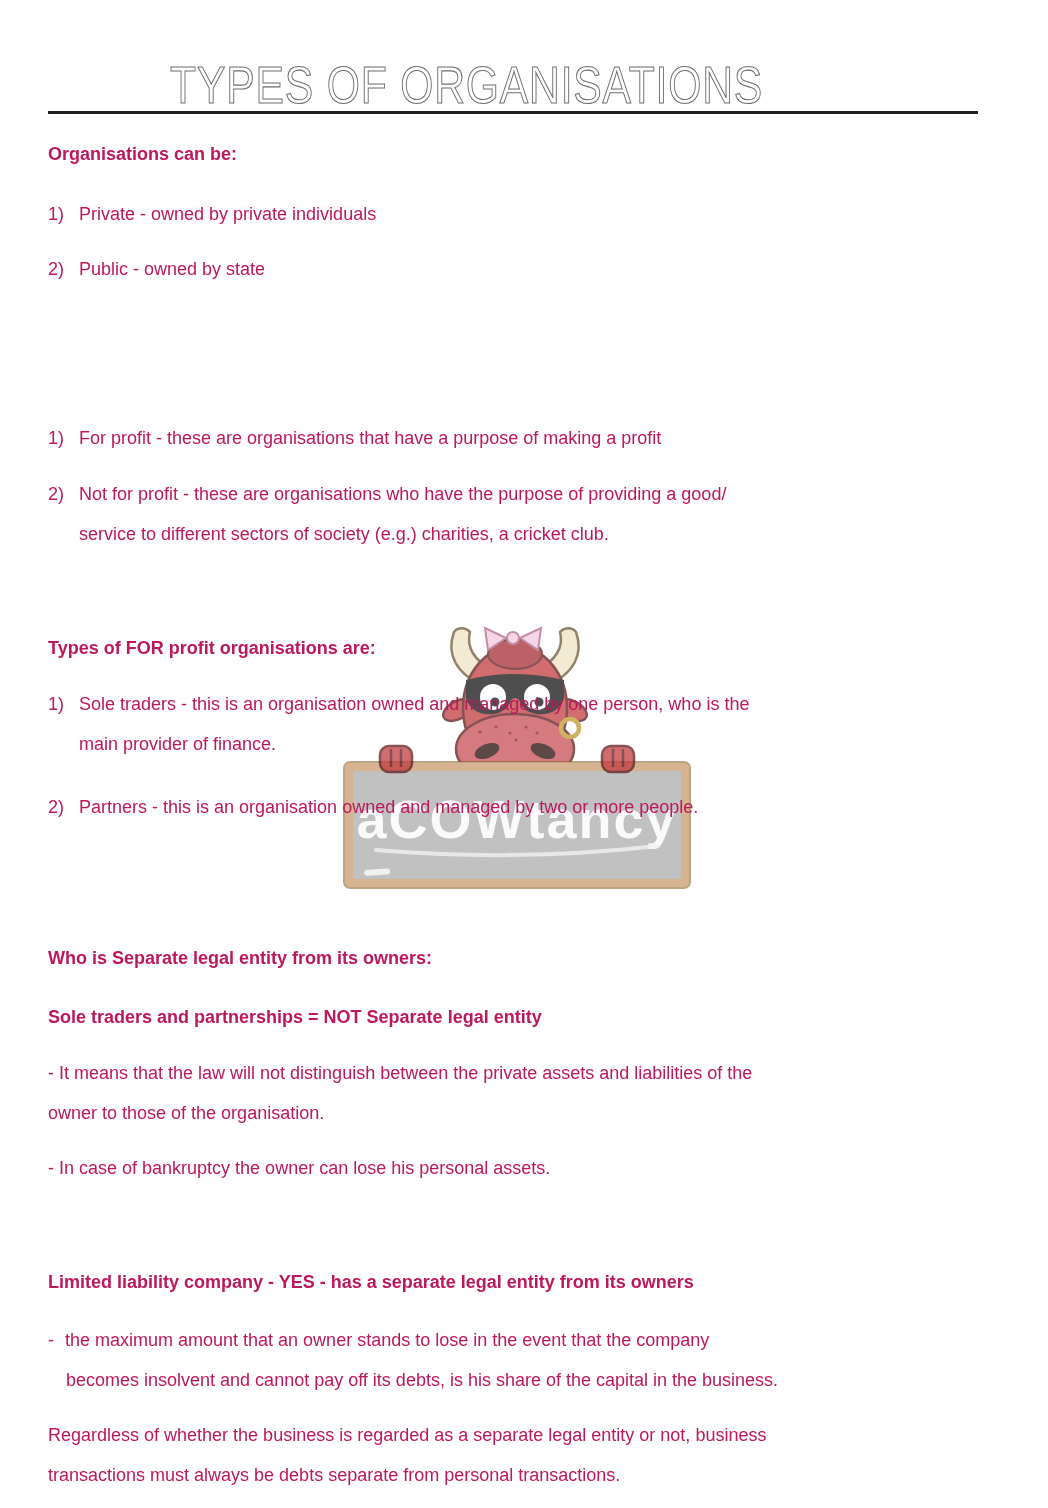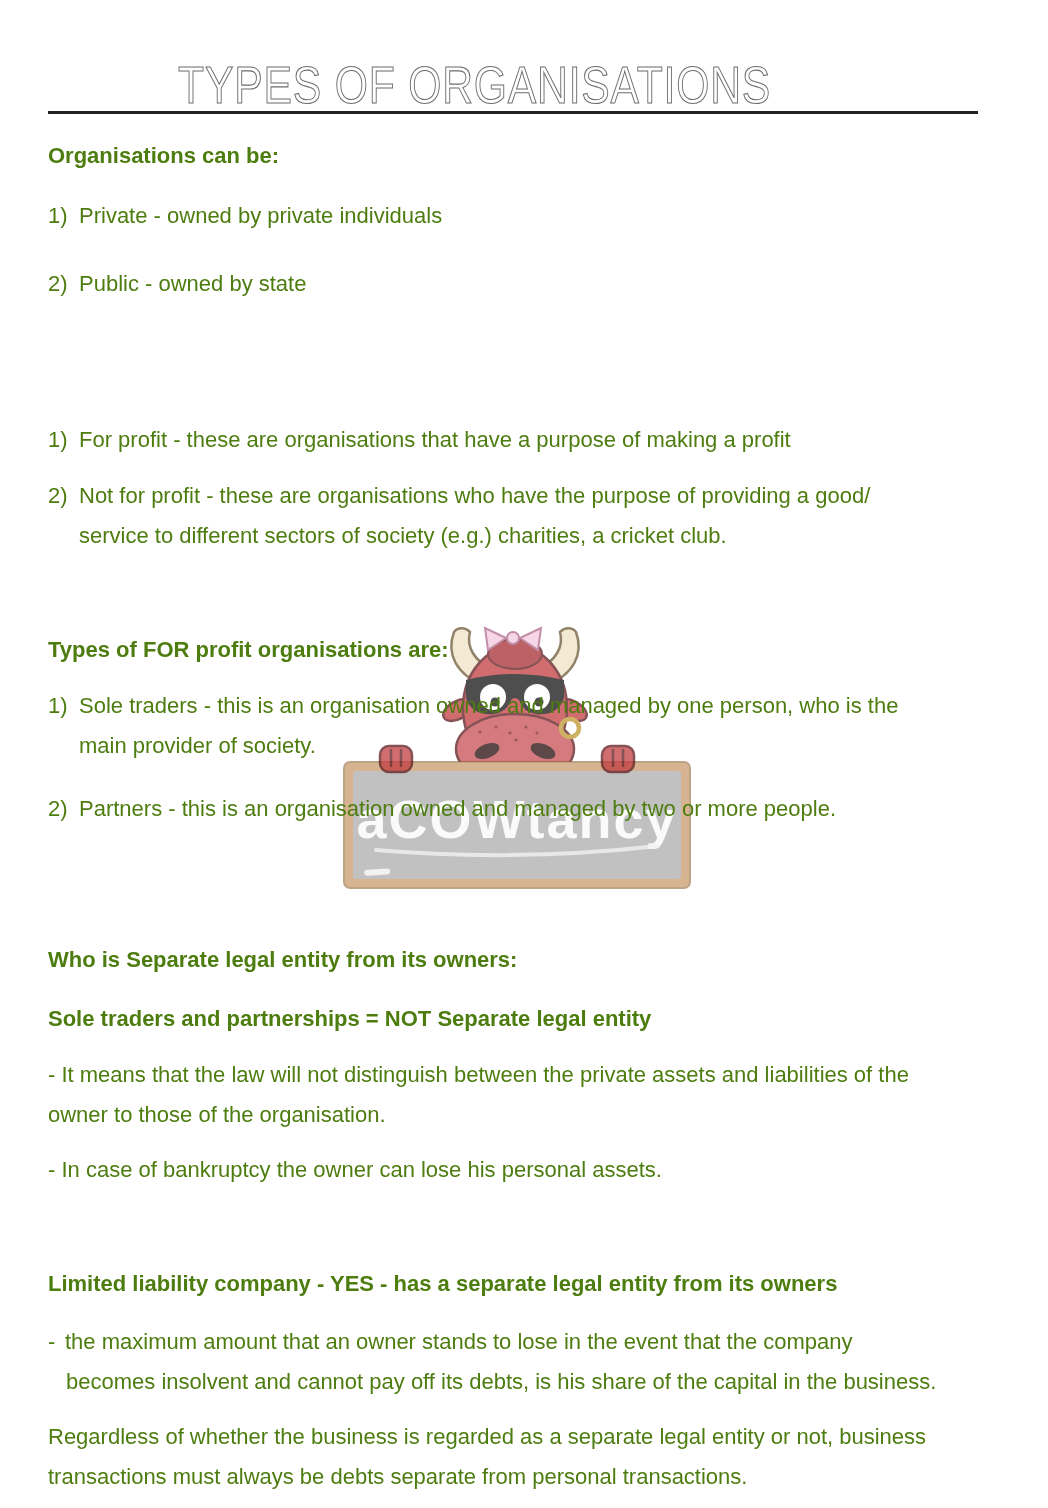--- a/index.html
+++ b/index.html
@@ -7,21 +7,20 @@
     position:relative;
     width:1048px;height:1508px;
     background:#ffffff;
     font-family:"Liberation Sans","DejaVu Sans",sans-serif;
     color:#1c1c1c;
     overflow:hidden;
   }
   .title-wrap{
     position:absolute;top:56px;left:0;width:934px;
     text-align:center;
-    padding-left:8px;
   }
   .doc-title{
     display:inline-block;
     font-size:52px;
     line-height:1.12;
     font-weight:400;
     color:#8c8c8c;
     letter-spacing:1px;
     transform:scaleX(0.82);
     transform-origin:50% 50%;
@@ -29,22 +28,22 @@
   }
   @supports (-webkit-text-stroke: 1px #777){
     .doc-title{color:transparent;-webkit-text-stroke:1.1px #6e6e6e;}
   }
   .rule{
     position:absolute;left:48px;top:111px;width:930px;height:3px;
     background:#222222;
   }
   .line{
     position:absolute;left:48px;
-    font-size:22px;line-height:1.12;
-    white-space:nowrap;color:#4d7c0f;
+    font-size:18px;line-height:1.12;
+    white-space:nowrap;color:#be185d;
   }
   .bold{font-weight:bold;}
   .num{display:inline-block;width:31px;}
   .num-dash{display:inline-block;width:17px;}
   .ind1{left:79px;}
   .ind2{left:66px;}
   .watermark{
     position:absolute;left:330px;top:622px;width:380px;height:270px;
   }
 </style>
@@ -113,31 +112,31 @@
       <line x1="71" y1="127" x2="71" y2="145"></line>
       <rect x="272" y="124" width="32" height="26" rx="9"></rect>
       <line x1="283" y1="127" x2="283" y2="145"></line>
       <line x1="293" y1="127" x2="293" y2="145"></line>
     </g>
   </svg>
 
   <div class="line bold" style="top:144px"><span>Organisations can be:</span></div>
 
   <div class="line" style="top:204px"><span class="num">1)</span><span>Private - owned by private individuals</span></div>
-  <div class="line" style="top:272px"><span class="num">2)</span><span>Public - owned by state</span></div>
+  <div class="line" style="top:259px"><span class="num">2)</span><span>Public - owned by state</span></div>
 
 
   <div class="line" style="top:428px"><span class="num">1)</span><span>For profit - these are organisations that have a purpose of making a profit</span></div>
   <div class="line" style="top:484px"><span class="num">2)</span><span>Not for profit - these are organisations who have the purpose of providing a good/</span></div>
   <div class="line ind1" style="top:524px"><span>service to different sectors of society (e.g.) charities, a cricket club.</span></div>
 
   <div class="line bold" style="top:638px"><span>Types of FOR profit organisations are:</span></div>
 
   <div class="line" style="top:694px"><span class="num">1)</span><span>Sole traders - this is an organisation owned and managed by one person, who is the</span></div>
-  <div class="line ind1" style="top:734px"><span>main provider of society.</span></div>
+  <div class="line ind1" style="top:734px"><span>main provider of finance.</span></div>
   <div class="line" style="top:797px"><span class="num">2)</span><span>Partners - this is an organisation owned and managed by two or more people.</span></div>
 
   <div class="line bold" style="top:948px"><span>Who is Separate legal entity from its owners:</span></div>
   <div class="line bold" style="top:1007px"><span>Sole traders and partnerships = NOT Separate legal entity</span></div>
 
   <div class="line" style="top:1063px"><span>- It means that the law will not distinguish between the private assets and liabilities of the</span></div>
   <div class="line" style="top:1103px"><span>owner to those of the organisation.</span></div>
   <div class="line bold" style="top:1272px"><span>Limited liability company - YES - has a separate legal entity from its owners</span></div>
 
   <div class="line" style="top:1158px"><span>- In case of bankruptcy the owner can lose his personal assets.</span></div>

